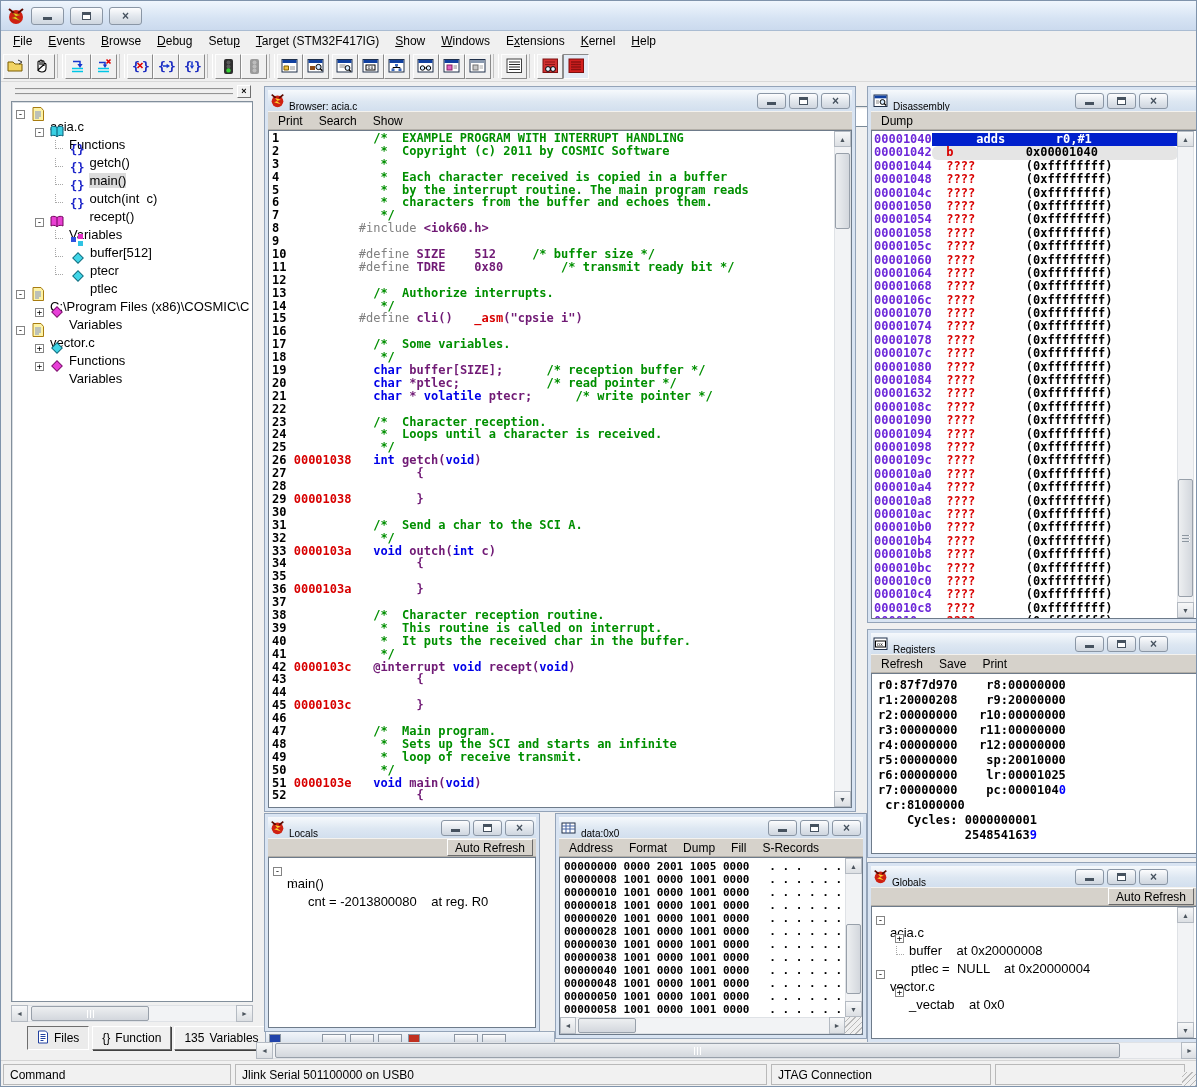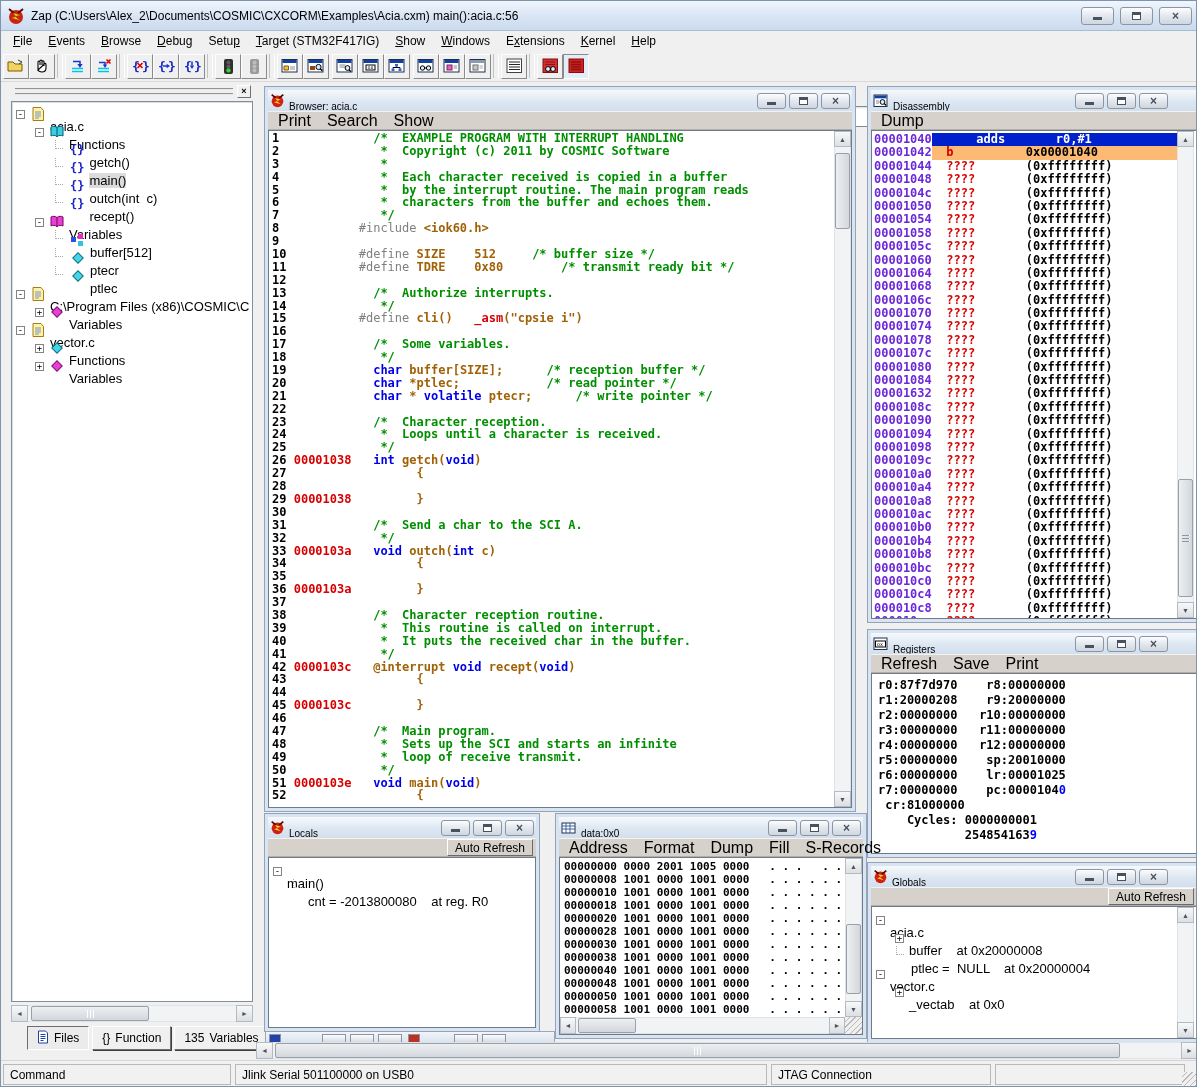--- a/index.html
+++ b/index.html
@@ -66,37 +66,37 @@
   
   .child{position:absolute;background:#d9e4f2;border:1px solid #93a3b8;padding:3px;
     display:flex;flex-direction:column;}
   .caption{height:21px;flex:none;display:flex;align-items:center;gap:4px;padding:0 2px;
     background:linear-gradient(#f6f9fc,#dde7f2 55%,#d2dfee);}
   .cap-title{flex:1;font-size:10px;white-space:nowrap;overflow:hidden;margin-top:12px;}
   .cap-btns{display:flex;gap:3px;flex:none;}
   .cut .cap-btns{margin-right:27px;}
   .cmenu{height:19px;flex:none;background:#d6d2cb;border-top:1px solid #f4f2ee;border-bottom:1px solid #b3afa8;
     display:flex;align-items:center;padding:0 2px;}
-  .cmenu .menu-item{font-size:16px;padding:1px 8px;}
+  .cmenu .menu-item{font-size:12px;padding:1px 8px;}
   .arbtn{margin-left:auto;margin-right:1px;height:17px;padding:0 7px;font-size:12px;background:#d6d2cb;
     border:1px solid;border-color:#fff #6a6a6a #6a6a6a #fff;display:flex;align-items:center;}
   .cbody{flex:1;background:#fff;border:1px solid #6e7b8a;position:relative;overflow:hidden;}
   
   #code{margin:0;padding:1px 0 0 3px;font:bold 12px/12.9px "DejaVu Sans Mono",monospace;}
   .cl{white-space:pre;height:12.9px;}
   .cn{color:#000;}.caddr{color:#d80000;}
   .cc{color:#008f00;}.ck{color:#0000e8;}.cp{color:#808080;font-weight:normal;}
-  .ct{color:#a16207;}.ca{color:#d80000;}
+  .ct{color:#701a75;}.ca{color:#d80000;}
   
   #drows{margin:0;padding:2px 0 0 2px;font:bold 12px/13.4px "DejaVu Sans Mono",monospace;}
   .drow{display:flex;white-space:pre;height:13.4px;}
   .da{color:#6d28d9;flex:none;}
   .db{flex:1;}
   .db.hb{background:#0020cc;padding-left:30px;}
-  .db.hy{background:#fdba74;}
+  .db.hy{background:#e5e5e5;border-radius:6px;}
   .wh{color:#fff;}.rd{color:#d80000;}.bk{color:#000;}
   
   #reglines{margin:0;padding:4px 0 0 6px;font:bold 12px/15px "DejaVu Sans Mono",monospace;white-space:pre;}
   .bluech{color:#0000ff;}
   
   #memrows{margin:0;padding:2px 0 0 4px;font:bold 11px/13px "DejaVu Sans Mono",monospace;white-space:pre;}
   
   .statusbar{position:absolute;left:0;top:1059px;width:1197px;height:28px;background:#f1f1f1;
     border-top:1px solid #d5d5d5;}
   .sseg{position:absolute;top:3px;height:21px;border:1px solid #b9b9b9;font-size:12px;
@@ -111,21 +111,20 @@
 <div class="app">
 
   <div class="titlebar">
     <span style="display:flex">
       <svg width="18" height="18" viewBox="0 0 18 18">
           <circle cx="9" cy="10" r="7" fill="#cf2012"></circle>
           <path d="M2 2l5 4M16 2l-5 4" stroke="#5a0a00" stroke-width="2"></path>
           <path d="M6 6l7 2-5 1.5 5 4-8-2.5 4-1.5z" fill="#ffd92e" stroke="#8a6a00" stroke-width="0.5"></path>
         </svg>
     </span>
-    <span class="title-text">Zap (C:\Users\Alex_2\Documents\COSMIC\CXCORM\Examples\Acia.cxm)  main():acia.c:56</span>
     <span class="cap-btn">
         <span class="g-min"></span>
       </span>
     <span class="cap-btn">
         <span class="g-res"></span>
       </span>
     <span class="cap-btn">
         <span class="g-x">×</span>
       </span>
   </div>

